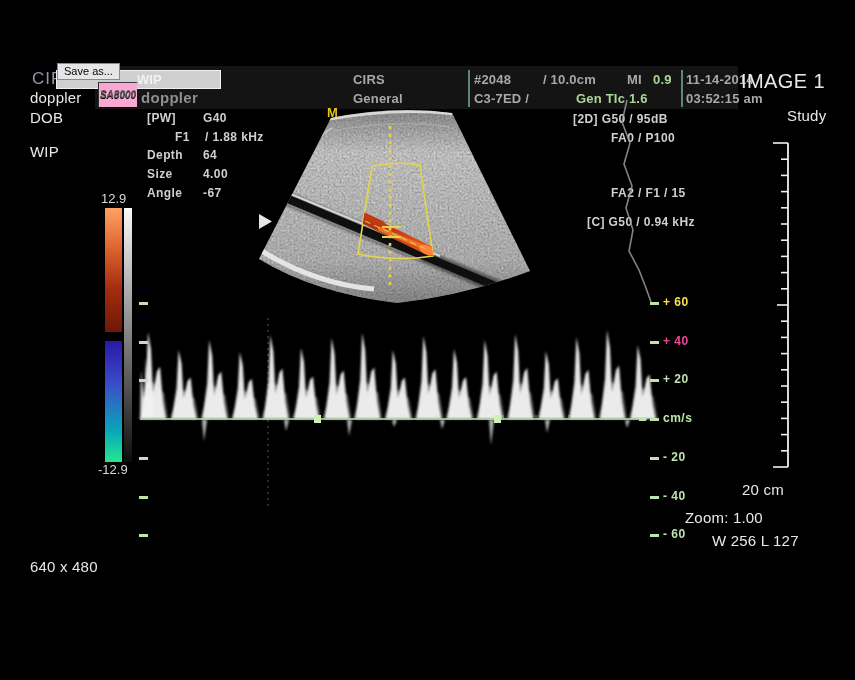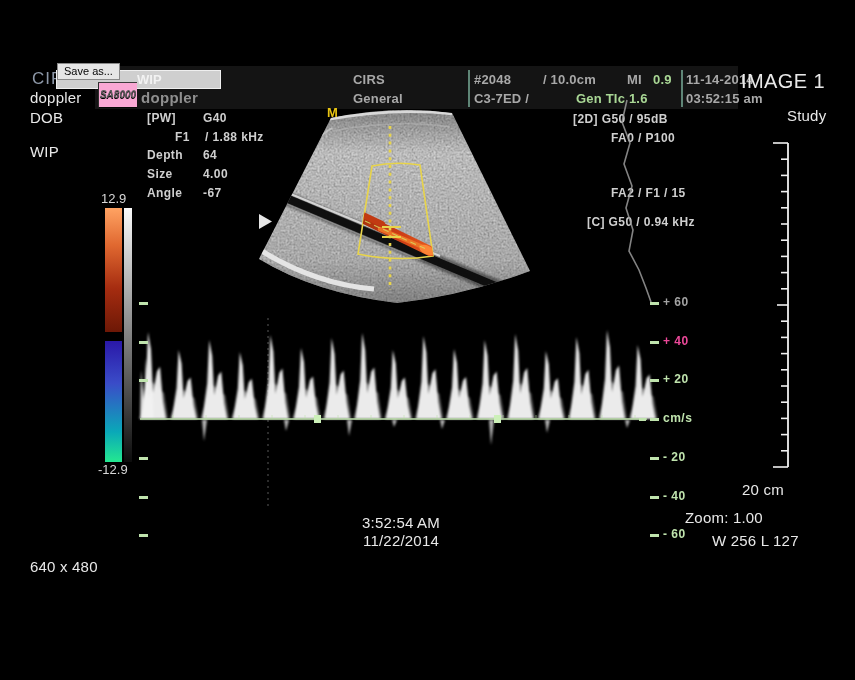--- a/index.html
+++ b/index.html
@@ -262,21 +262,21 @@
         <line x1="781" y1="418.4" x2="788" y2="418.4" stroke="#f0f0f0" stroke-width="1.6"></line>
         <line x1="781" y1="434.6" x2="788" y2="434.6" stroke="#f0f0f0" stroke-width="1.6"></line>
         <line x1="781" y1="450.8" x2="788" y2="450.8" stroke="#f0f0f0" stroke-width="1.6"></line>
         <line x1="773" y1="467" x2="788" y2="467" stroke="#f0f0f0" stroke-width="1.6"></line>
       </g>
   </svg>
 
   <div id="vel-scale">
       <div class="vel-tick" style="left: 139px; top: 302px; width: 9px; background: rgb(191, 227, 173);"></div>
       <div class="vel-tick" style="left: 650px; top: 302px; width: 9px; background: rgb(191, 227, 173);"></div>
-      <div class="vel-label" style="left: 663px; top: 295px; color: #a3a3a3;">+ 60</div>
+      <div class="vel-label" style="left: 663px; top: 295px; color: #fde047;">+ 60</div>
       <div class="vel-tick" style="left: 139px; top: 340.7px; width: 9px; background: rgb(191, 227, 173);"></div>
       <div class="vel-tick" style="left: 650px; top: 340.7px; width: 9px; background: rgb(191, 227, 173);"></div>
       <div class="vel-label" style="left: 663px; top: 333.7px; color: #ec4899;">+ 40</div>
       <div class="vel-tick" style="left: 139px; top: 379.4px; width: 9px; background: rgb(191, 227, 173);"></div>
       <div class="vel-tick" style="left: 650px; top: 379.4px; width: 9px; background: rgb(191, 227, 173);"></div>
       <div class="vel-label" style="left: 663px; top: 372.4px; color: rgb(191, 227, 173);">+ 20</div>
       <div class="vel-tick" style="left: 650px; top: 418.1px; width: 9px; background: rgb(191, 227, 173);"></div>
       <div class="vel-tick" style="left: 639px; top: 418.1px; width: 7px; background: rgb(191, 227, 173);"></div>
       <div class="vel-label" style="left: 663px; top: 411.1px; color: rgb(191, 227, 173);">cm/s</div>
       <div class="vel-tick" style="left: 139px; top: 456.8px; width: 9px; background: rgb(191, 227, 173);"></div>
@@ -284,20 +284,16 @@
       <div class="vel-label" style="left: 663px; top: 449.8px; color: rgb(191, 227, 173);">- 20</div>
       <div class="vel-tick" style="left: 139px; top: 495.5px; width: 9px; background: rgb(191, 227, 173);"></div>
       <div class="vel-tick" style="left: 650px; top: 495.5px; width: 9px; background: rgb(191, 227, 173);"></div>
       <div class="vel-label" style="left: 663px; top: 488.5px; color: rgb(191, 227, 173);">- 40</div>
       <div class="vel-tick" style="left: 139px; top: 534.2px; width: 9px; background: rgb(191, 227, 173);"></div>
       <div class="vel-tick" style="left: 650px; top: 534.2px; width: 9px; background: rgb(191, 227, 173);"></div>
       <div class="vel-label" style="left: 663px; top: 527.2px; color: rgb(191, 227, 173);">- 60</div>
     </div>
 
   <div class="abs white15" style="left:30px;top:514px;margin-top:44px;">640 x 480</div>
-  <div id="footer-center" class="abs white15">
-    <div>3:52:54 AM</div>
-    <div>11/22/2014</div>
-  </div>
   <div class="abs white15" style="left:742px;top:481px;text-align:center;">20 cm</div>
   <div class="abs white15" style="left:685px;top:509px;">Zoom: 1.00</div>
   <div class="abs white15" style="left:712px;top:532px;">W 256 L 127</div>
 </div>
 
 </body></html>

